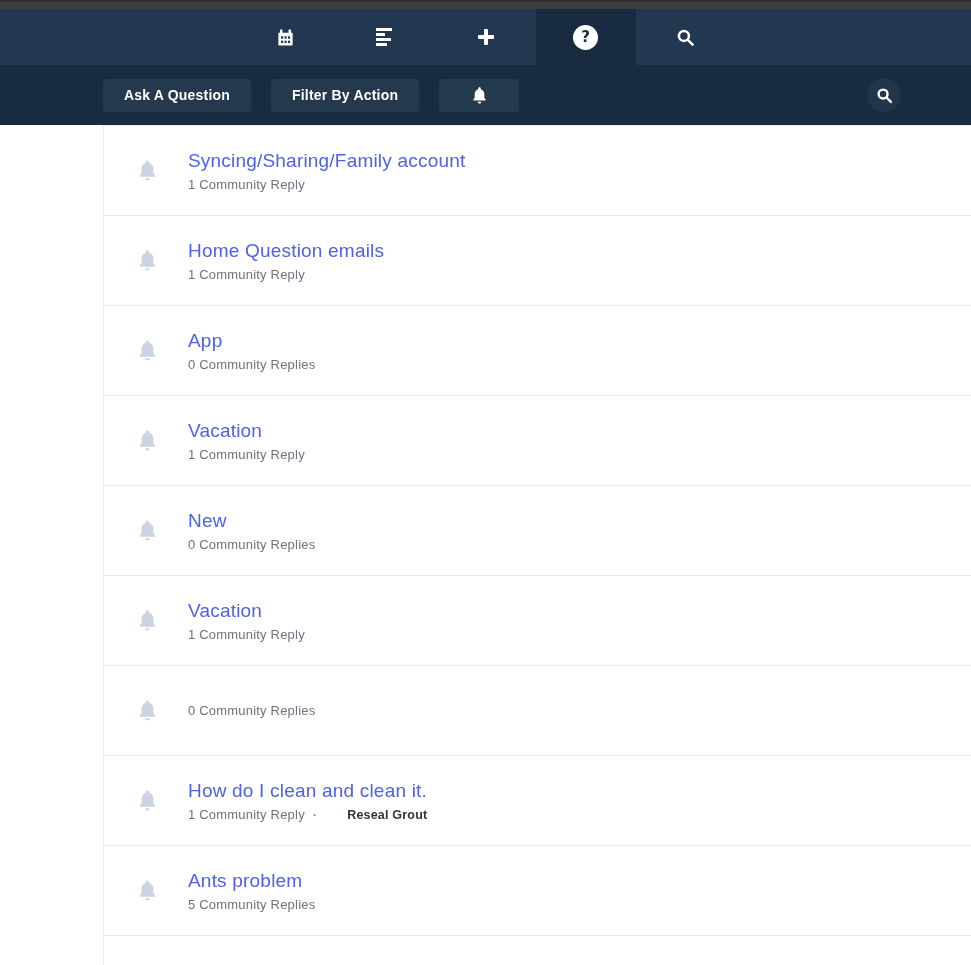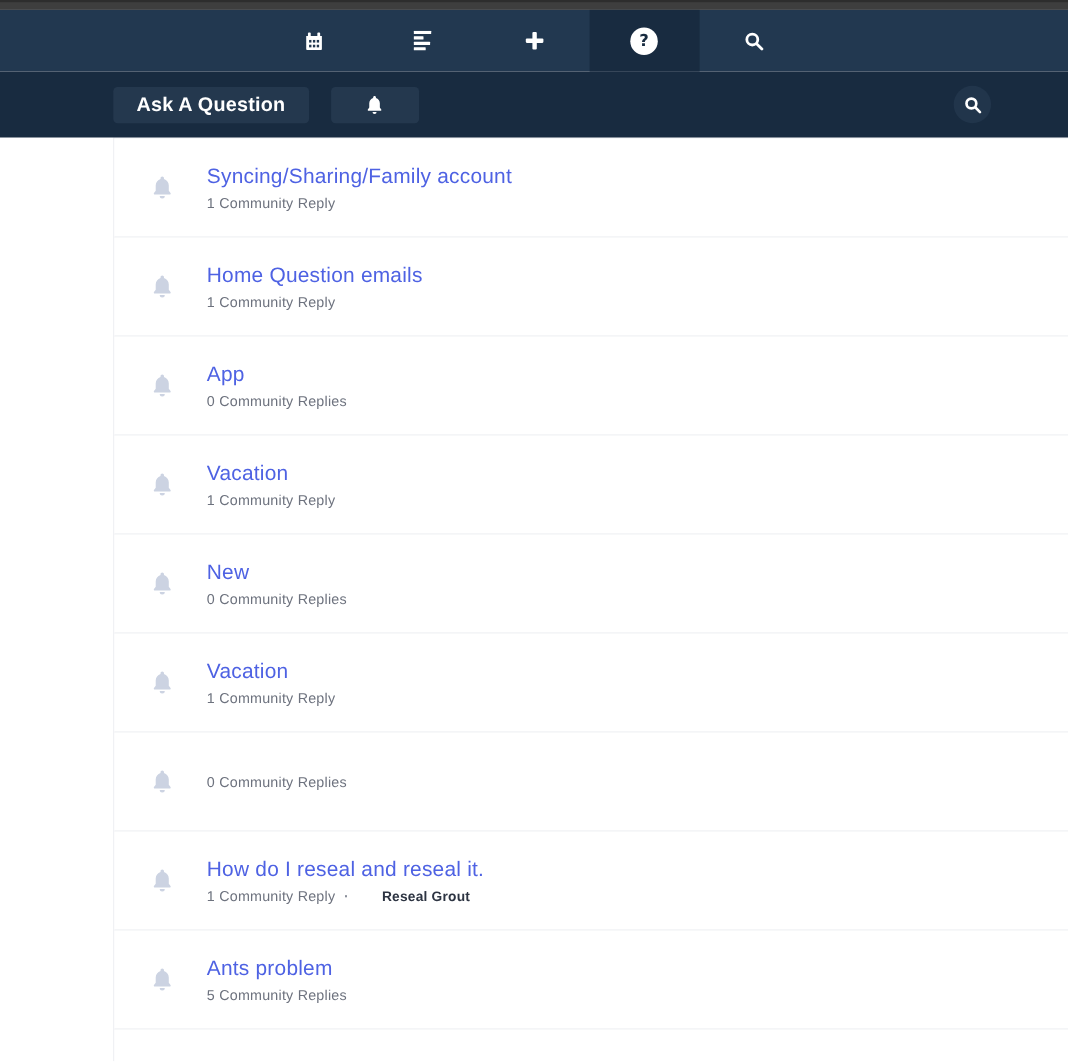--- a/index.html
+++ b/index.html
@@ -42,21 +42,21 @@
     height:60px; width:100%;
     background:#182b40;
     display:flex; align-items:center;
     padding-left:103px;
     position:relative;
   }
   .nav-btn{
     height:33px;
     background:#24384e;
     border:none; border-radius:4px;
-    color:#ffffff; font-weight:bold; font-size:18px;
+    color:#ffffff; font-weight:bold; font-size:14px;
     font-family:"Liberation Sans", sans-serif;
     padding:0 21px; margin-right:20px;
     letter-spacing:.2px;
     cursor:pointer;
     display:flex; align-items:center; justify-content:center;
   }
   .nav-btn.icon-only{ width:80px; padding:0; }
   .search-circle{
     position:absolute; right:70px; top:13px;
     width:34px; height:34px; border-radius:50%;
@@ -163,20 +163,21 @@
             <line x1="15.2" y1="15.2" x2="21" y2="21" stroke-linecap="round"></line>
           </svg>
         </span>
       </div>
 
     </div>
   </nav>
 
   <nav class="nav2">
     <button class="nav-btn">Ask A Question</button>
+    <button class="nav-btn">Filter By Action</button>
     <button class="nav-btn icon-only">
       <span>
         <svg width="17" height="19" viewBox="0 0 24 26" fill="#ffffff">
           <path d="M12 1.5c-1 0-1.8.8-1.8 1.8v.7C7.3 4.9 5.2 7.6 5.2 10.8v5.4l-1.8 2.4c-.5.7 0 1.6.8 1.6h15.6c.8 0 1.3-.9.8-1.6l-1.8-2.4v-5.4c0-3.2-2.1-5.9-5-6.8v-.7c0-1-.8-1.8-1.8-1.8z"></path>
           <path d="M9.4 21.8a2.6 2.6 0 0 0 5.2 0z"></path>
         </svg>
       </span>
     </button>
     <button class="search-circle">
       <span>
@@ -303,21 +304,21 @@
   </div>
 
   <div class="q-row">
     <span class="q-bell">
       <svg width="21" height="23" viewBox="0 0 24 26" fill="#ccd3e2">
         <path d="M12 1.5c-1 0-1.8.8-1.8 1.8v.7C7.3 4.9 5.2 7.6 5.2 10.8v5.4l-1.8 2.4c-.5.7 0 1.6.8 1.6h15.6c.8 0 1.3-.9.8-1.6l-1.8-2.4v-5.4c0-3.2-2.1-5.9-5-6.8v-.7c0-1-.8-1.8-1.8-1.8z"></path>
         <path d="M9.4 21.8a2.6 2.6 0 0 0 5.2 0z"></path>
       </svg>
     </span>
     <span class="q-text">
-      <a class="q-title" href="#">How do I reseal and reseal it.</a>
+      <a class="q-title" href="#">How do I clean and clean it.</a>
       <span class="q-meta">
         <span>1 Community Reply</span>
         <span class="q-tag-wrap">
           <span class="q-sep">·</span>
           <span class="q-tag">Reseal Grout</span>
         </span>
       </span>
     </span>
   </div>
 

